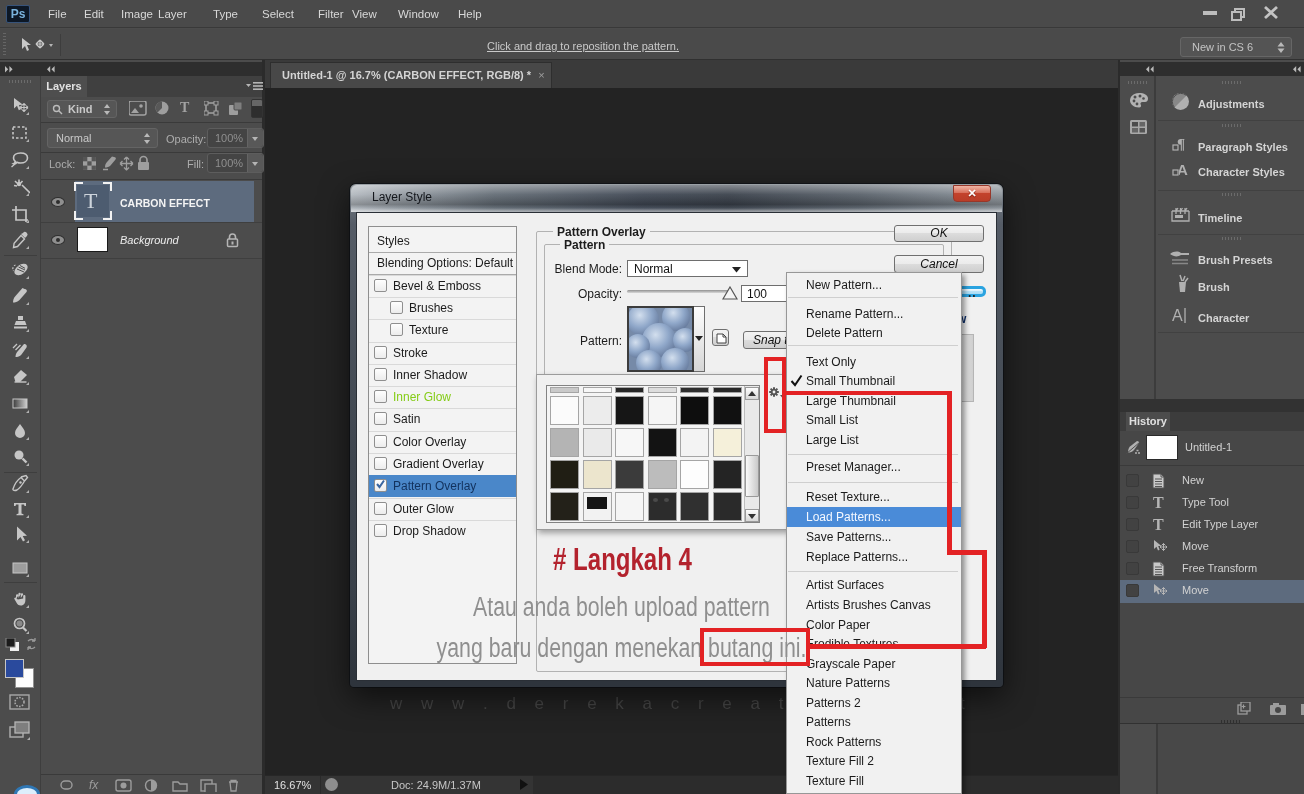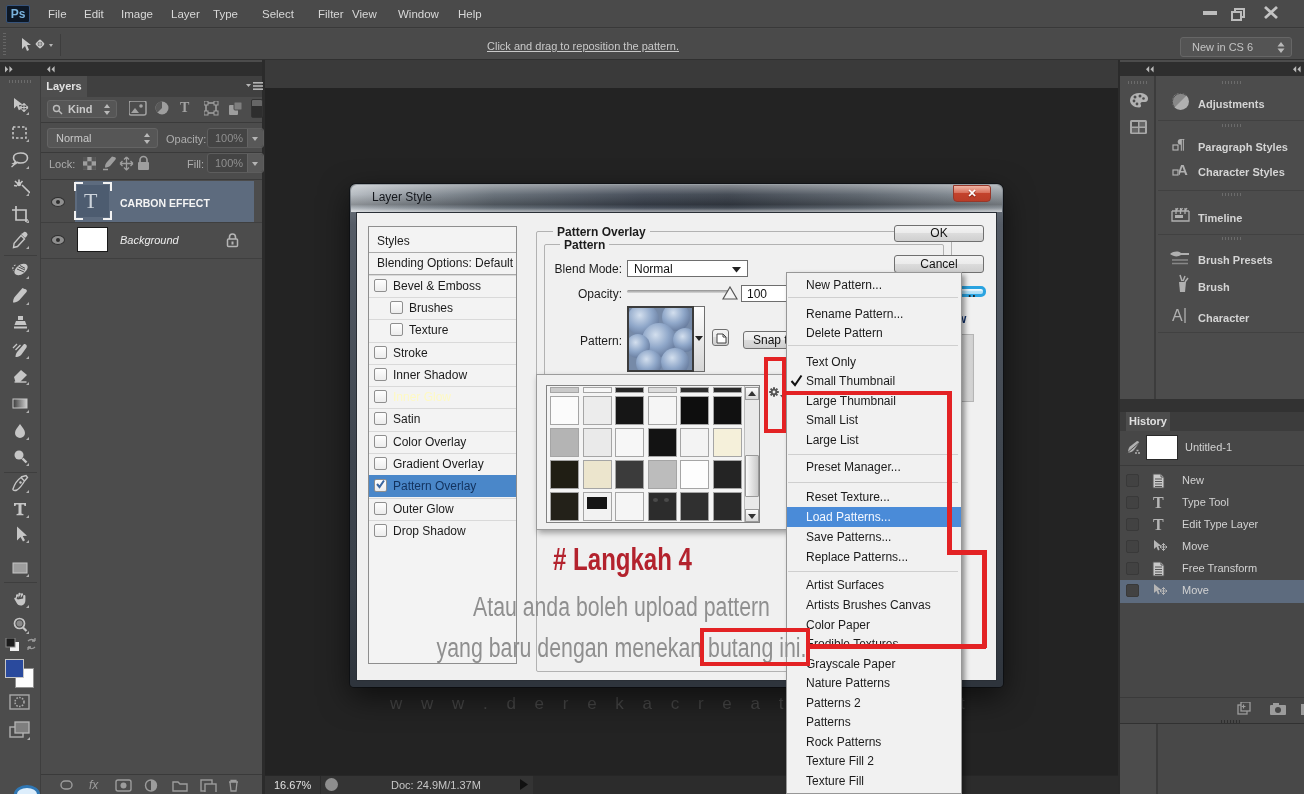--- a/index.html
+++ b/index.html
@@ -57,21 +57,21 @@
 #dlgshine{position:absolute;left:1px;top:1px;width:651px;height:27px;border-radius:6px 6px 0 0;
  background:linear-gradient(90deg,#b4bac0 0%,#9aa1a8 6%,#646d76 22%,#414955 45%,#3c434d 58%,#5a626b 78%,#7b838b 92%,#8f969c 100%);}
 #dlgshine:after{content:"";position:absolute;left:0;top:0;width:100%;height:100%;border-radius:6px 6px 0 0;
  background:linear-gradient(180deg,rgba(255,255,255,.38) 0%,rgba(255,255,255,.05) 35%,rgba(0,0,0,.22) 72%,rgba(120,130,140,.1) 85%,rgba(255,255,255,.45) 97%);}
 #dlgclose{z-index:2;position:absolute;left:603px;top:1px;width:38px;height:17px;border:1px solid #97372a;border-radius:0 3px 4px 4px;
  background:linear-gradient(180deg,#f0b5a5 0%,#d9705c 45%,#c3422c 50%,#b93d28 100%);
  color:#fff;font-size:11px;font-weight:bold;text-align:center;line-height:15px;text-shadow:0 1px 1px #7d2013;}
 #dlgbody{position:absolute;left:6px;top:28px;width:641px;height:469px;background:#f0f0f0;border:1px solid #2a2f36;}
 .glabel{position:absolute;background:#f0f0f0;font-weight:bold;font-size:12px;color:#1c1c1c;padding:0 4px;}
 .dtext{position:absolute;font-size:12px;color:#1c1c1c;}
-.win7btn{position:absolute;background:linear-gradient(180deg,#f3f3f3 0%,#ebebeb 49%,#dcdcdc 50%,#cfcfcf 100%);border:1px solid #707070;border-radius:3px;font-size:12px;color:#111;text-align:center;}
+.win7btn{position:absolute;background:linear-gradient(180deg,#f3f3f3 0%,#ebebeb 49%,#dcdcdc 50%,#cfcfcf 100%);border:1px solid #707070;border-radius:3px;font-size:12px;color:#111;text-align:center;font-style:italic;}
 .srow{position:absolute;left:0;width:147px;font-size:12px;color:#1b1b1b;}
 .scheck{position:absolute;top:4px;width:13px;height:13px;background:linear-gradient(180deg,#fefefe,#ececec);border:1px solid #8f8f8f;border-radius:2px;}
 
 #flyout{left:536px;top:374px;width:252px;height:156px;background:#f0f0f0;border:1px solid #9b9b9b;box-shadow:2px 3px 6px rgba(0,0,0,.35);}
 .sw{position:absolute;border:1px solid #a5a5a5;}
 
 #cmenu{z-index:50;left:786px;top:272px;width:176px;height:522px;background:#f1f1f1;border:1px solid #979797;box-shadow:3px 3px 5px rgba(0,0,0,.4);}
 .mi{z-index:51;position:absolute;left:20px;font-size:12px;color:#1b1b1b;white-space:nowrap;}
 .msep{z-index:51;position:absolute;left:2px;width:170px;height:1px;background:#cfcfcf;}
 
@@ -80,21 +80,21 @@
 
 .cond{transform-origin:center;white-space:nowrap;z-index:60;line-height:1;}
 </style></head><body>
 <div id="root">
 
 <div class="abs" id="menubar"></div>
 <div id="pslogo">Ps</div>
 <div class="mitem" style="left:48px">File</div>
 <div class="mitem" style="left:84px">Edit</div>
 <div class="mitem" style="left:121px">Image</div>
-<div class="mitem" style="left:171px">Layer</div>
+<div class="mitem" style="left:158px">Layer</div>
 <div class="mitem" style="left:213px">Type</div>
 <div class="mitem" style="left:262px">Select</div>
 <div class="mitem" style="left:318px">Filter</div>
 <div class="mitem" style="left:352px">View</div>
 <div class="mitem" style="left:398px">Window</div>
 <div class="mitem" style="left:458px">Help</div>
 <svg class="abs" style="left:1195px;top:4px" width="100" height="18">
       <rect x="8" y="7" width="14" height="4" fill="#bdbdbd"></rect>
       <rect x="40" y="5" width="9" height="8" fill="none" stroke="#bdbdbd" stroke-width="2"></rect>
       <rect x="37" y="8" width="9" height="8" fill="#4a4a4a" stroke="#bdbdbd" stroke-width="2"></rect>
@@ -352,20 +352,21 @@
       <rect x="58" y="2" width="15" height="11" rx="2" fill="none" stroke="#9c9c9c" stroke-width="1.4"></rect>
       <circle cx="65.5" cy="7.5" r="3" fill="#9c9c9c"></circle>
       <circle cx="93" cy="7.5" r="5.5" fill="none" stroke="#9c9c9c" stroke-width="1.4"></circle>
       <path d="M93 2 a5.5 5.5 0 0 1 0 11 z" fill="#9c9c9c"></path>
       <path d="M115 4 h5 l2 2 h7 v7 h-14 z" fill="none" stroke="#9c9c9c" stroke-width="1.4"></path>
       <rect x="143" y="2" width="11" height="11" fill="none" stroke="#9c9c9c" stroke-width="1.4"></rect>
       <rect x="147" y="6" width="11" height="9" fill="#4c4c4c" stroke="#9c9c9c" stroke-width="1.4"></rect>
       <path d="M171 4 h9 M173 4 v-1.5 h5 v1.5 M172 4 l1 9 h5 l1 -9" fill="none" stroke="#9c9c9c" stroke-width="1.3"></path>
     </svg>
 <div class="abs" id="tabbar"></div>
+<div class="abs" id="dtab">Untitled-1 @ 16.7% (CARBON EFFECT, RGB/8) * <span style="color:#9f9f9f;font-weight:normal;margin-left:4px">×</span></div>
 <div class="abs" id="canvas"></div>
 <div class="abs" style="left:390px;top:694px;font-size:17px;color:#464646;letter-spacing:7px;white-space:nowrap;width:580px;overflow:hidden">w w w . d e r e k a c r e a t i v e . n e t</div>
 <div class="abs" id="statusbar"></div>
 <div class="abs" style="left:274px;top:779px;font-size:11px;color:#e2e2e2">16.67%</div>
 <div class="abs" style="left:320px;top:776px;width:1px;height:18px;background:#2a2a2a"></div>
 <div class="abs" style="left:325px;top:778px;width:13px;height:13px;border-radius:50%;background:#8e8e8e"></div>
 <div class="abs" style="left:391px;top:779px;font-size:11px;color:#c6c6c6">Doc: 24.9M/1.37M</div>
 <svg class="abs" style="left:518px;top:777px" width="12" height="15">
       <path d="M2 2 L10 7.5 L2 13 Z" fill="#111"></path>
     </svg>
@@ -544,21 +545,21 @@
 <div class="scheck" style="left:390px;top:323px"></div>
 <div class="srow" style="left:409px;top:323px;color:#1b1b1b">Texture</div>
 <div class="abs" style="left:369px;top:342px;width:147px;height:1px;background:#d9d9d9"></div>
 <div class="scheck" style="left:374px;top:346px"></div>
 <div class="srow" style="left:393px;top:346px;color:#1b1b1b">Stroke</div>
 <div class="abs" style="left:369px;top:364px;width:147px;height:1px;background:#d9d9d9"></div>
 <div class="scheck" style="left:374px;top:368px"></div>
 <div class="srow" style="left:393px;top:368px;color:#1b1b1b">Inner Shadow</div>
 <div class="abs" style="left:369px;top:386px;width:147px;height:1px;background:#d9d9d9"></div>
 <div class="scheck" style="left:374px;top:390px"></div>
-<div class="srow" style="left:393px;top:390px;color:#fef9c3">Inner Glow</div>
+<div class="srow" style="left:393px;top:390px;color:#84cc16">Inner Glow</div>
 <div class="abs" style="left:369px;top:408px;width:147px;height:1px;background:#d9d9d9"></div>
 <div class="scheck" style="left:374px;top:412px"></div>
 <div class="srow" style="left:393px;top:412px;color:#1b1b1b">Satin</div>
 <div class="abs" style="left:369px;top:431px;width:147px;height:1px;background:#d9d9d9"></div>
 <div class="scheck" style="left:374px;top:435px"></div>
 <div class="srow" style="left:393px;top:435px;color:#1b1b1b">Color Overlay</div>
 <div class="abs" style="left:369px;top:453px;width:147px;height:1px;background:#d9d9d9"></div>
 <div class="scheck" style="left:374px;top:457px"></div>
 <div class="srow" style="left:393px;top:457px;color:#1b1b1b">Gradient Overlay</div>
 <div class="abs" style="left:369px;top:475px;width:147px;height:1px;background:#d9d9d9"></div>

